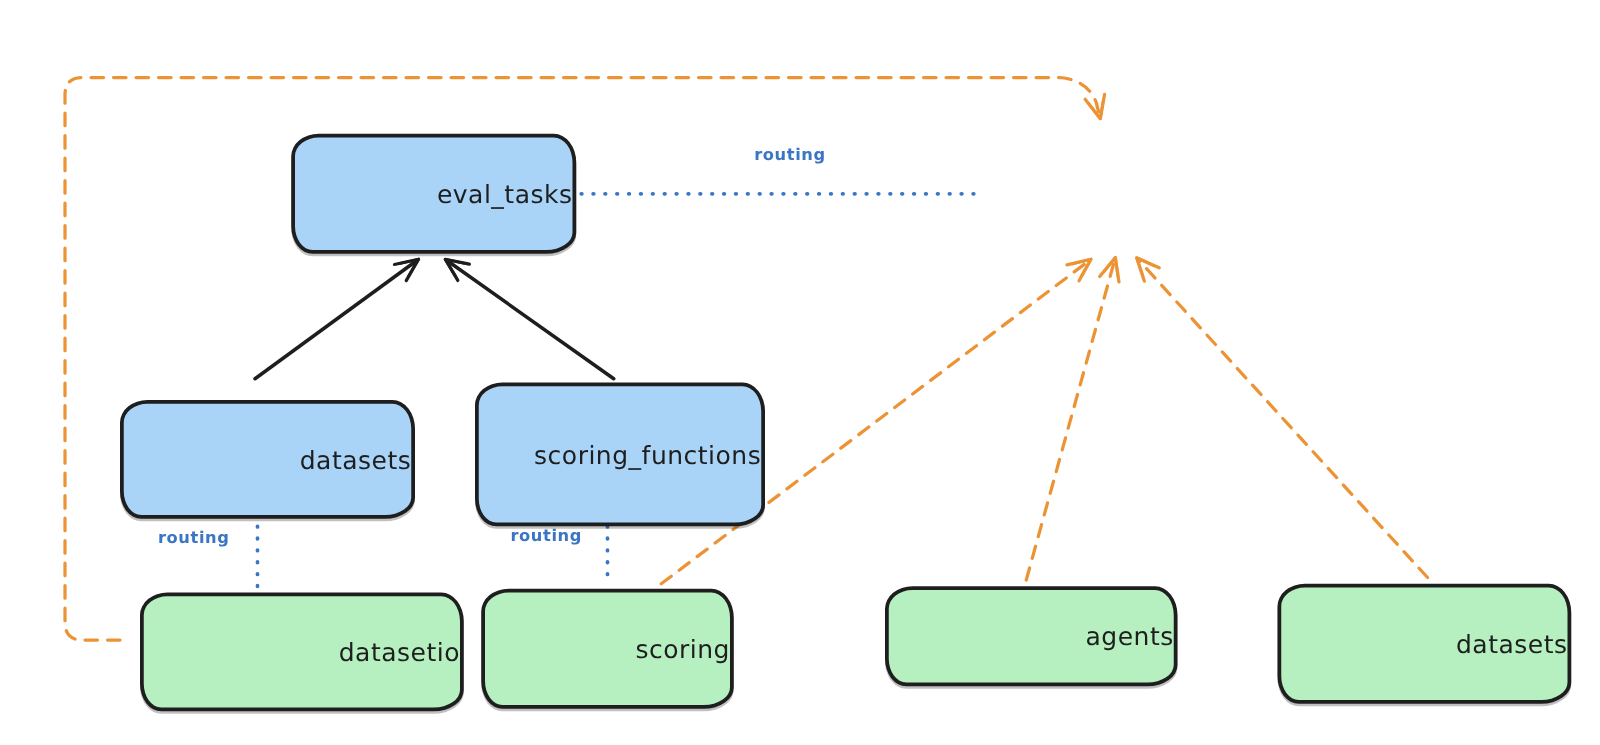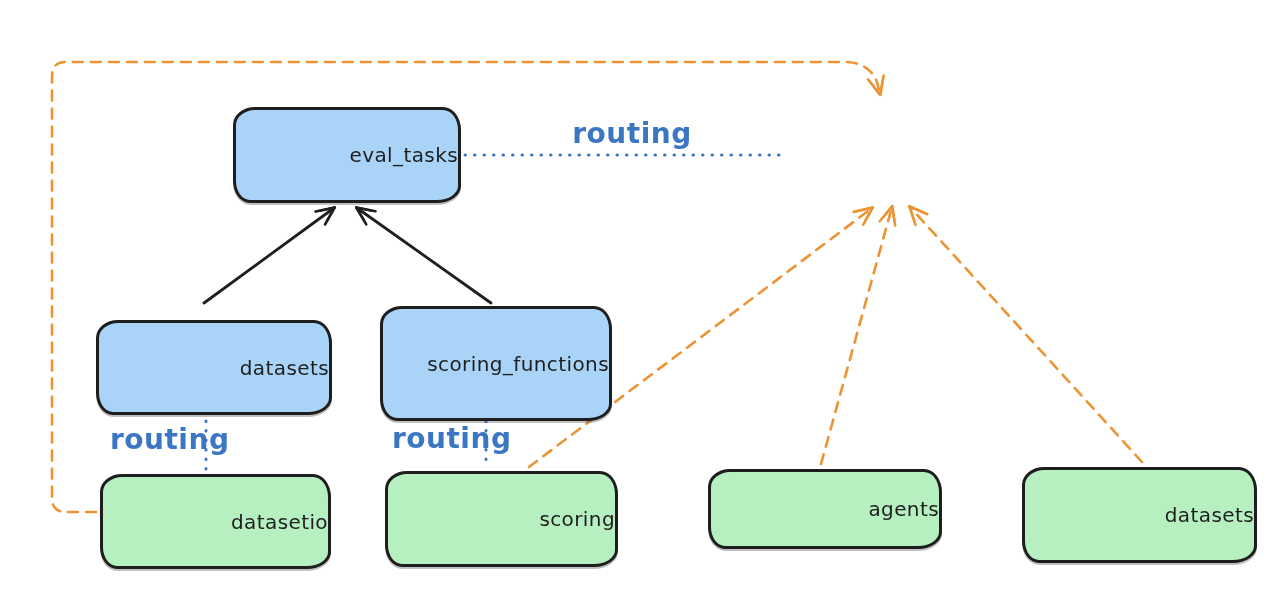--- a/index.html
+++ b/index.html
@@ -33,21 +33,21 @@
     letter-spacing: 0.4px;
     border-radius: 22px 18px 24px 17px / 18px 23px 17px 22px;
     box-shadow: 0 2px 0 0 rgba(30,30,30,0.28);
   }
   .node.blue  { background: #a9d4f8; }
   .node.green { background: #b7f0c0; }
   .edge-label {
     position: absolute;
     color: #3b76c5;
     font-weight: bold;
-    font-size: 28px;
+    font-size: 13px;
     text-align: center;
     letter-spacing: 0.5px;
   }
 </style>
 </head>
 <body>
 
 <div class="canvas">
 
   <svg class="edges" viewBox="0 0 1280 596" xmlns="http://www.w3.org/2000/svg">
@@ -82,25 +82,25 @@
 
 
   <div class="node blue" style="left:96px; top:320px; width:236px; height:95px;">
     <span>datasets</span>
   </div>
 
   <div class="node blue" style="left:380px; top:306px; width:232px; height:115px;">
     <span>scoring_functions</span>
   </div>
 
-  <div class="node green" style="left:100px; top:474px; width:231px; height:95px;padding-left:16px;">
+  <div class="node green" style="left:112px; top:474px; width:259px; height:95px;padding-left:16px;">
     <span>datasetio</span>
   </div>
 
-  <div class="node green" style="left:385px; top:471px; width:233px; height:96px;">
+  <div class="node green" style="left:385px; top:471px; width:202px; height:96px;">
     <span>scoring</span>
   </div>
 
   <div class="node green" style="left:708px; top:469px; width:234px; height:80px;">
     <span>agents</span>
   </div>
 
   <div class="node green" style="left:1022px; top:467px; width:235px; height:96px;">
     <span>datasets</span>
   </div>

